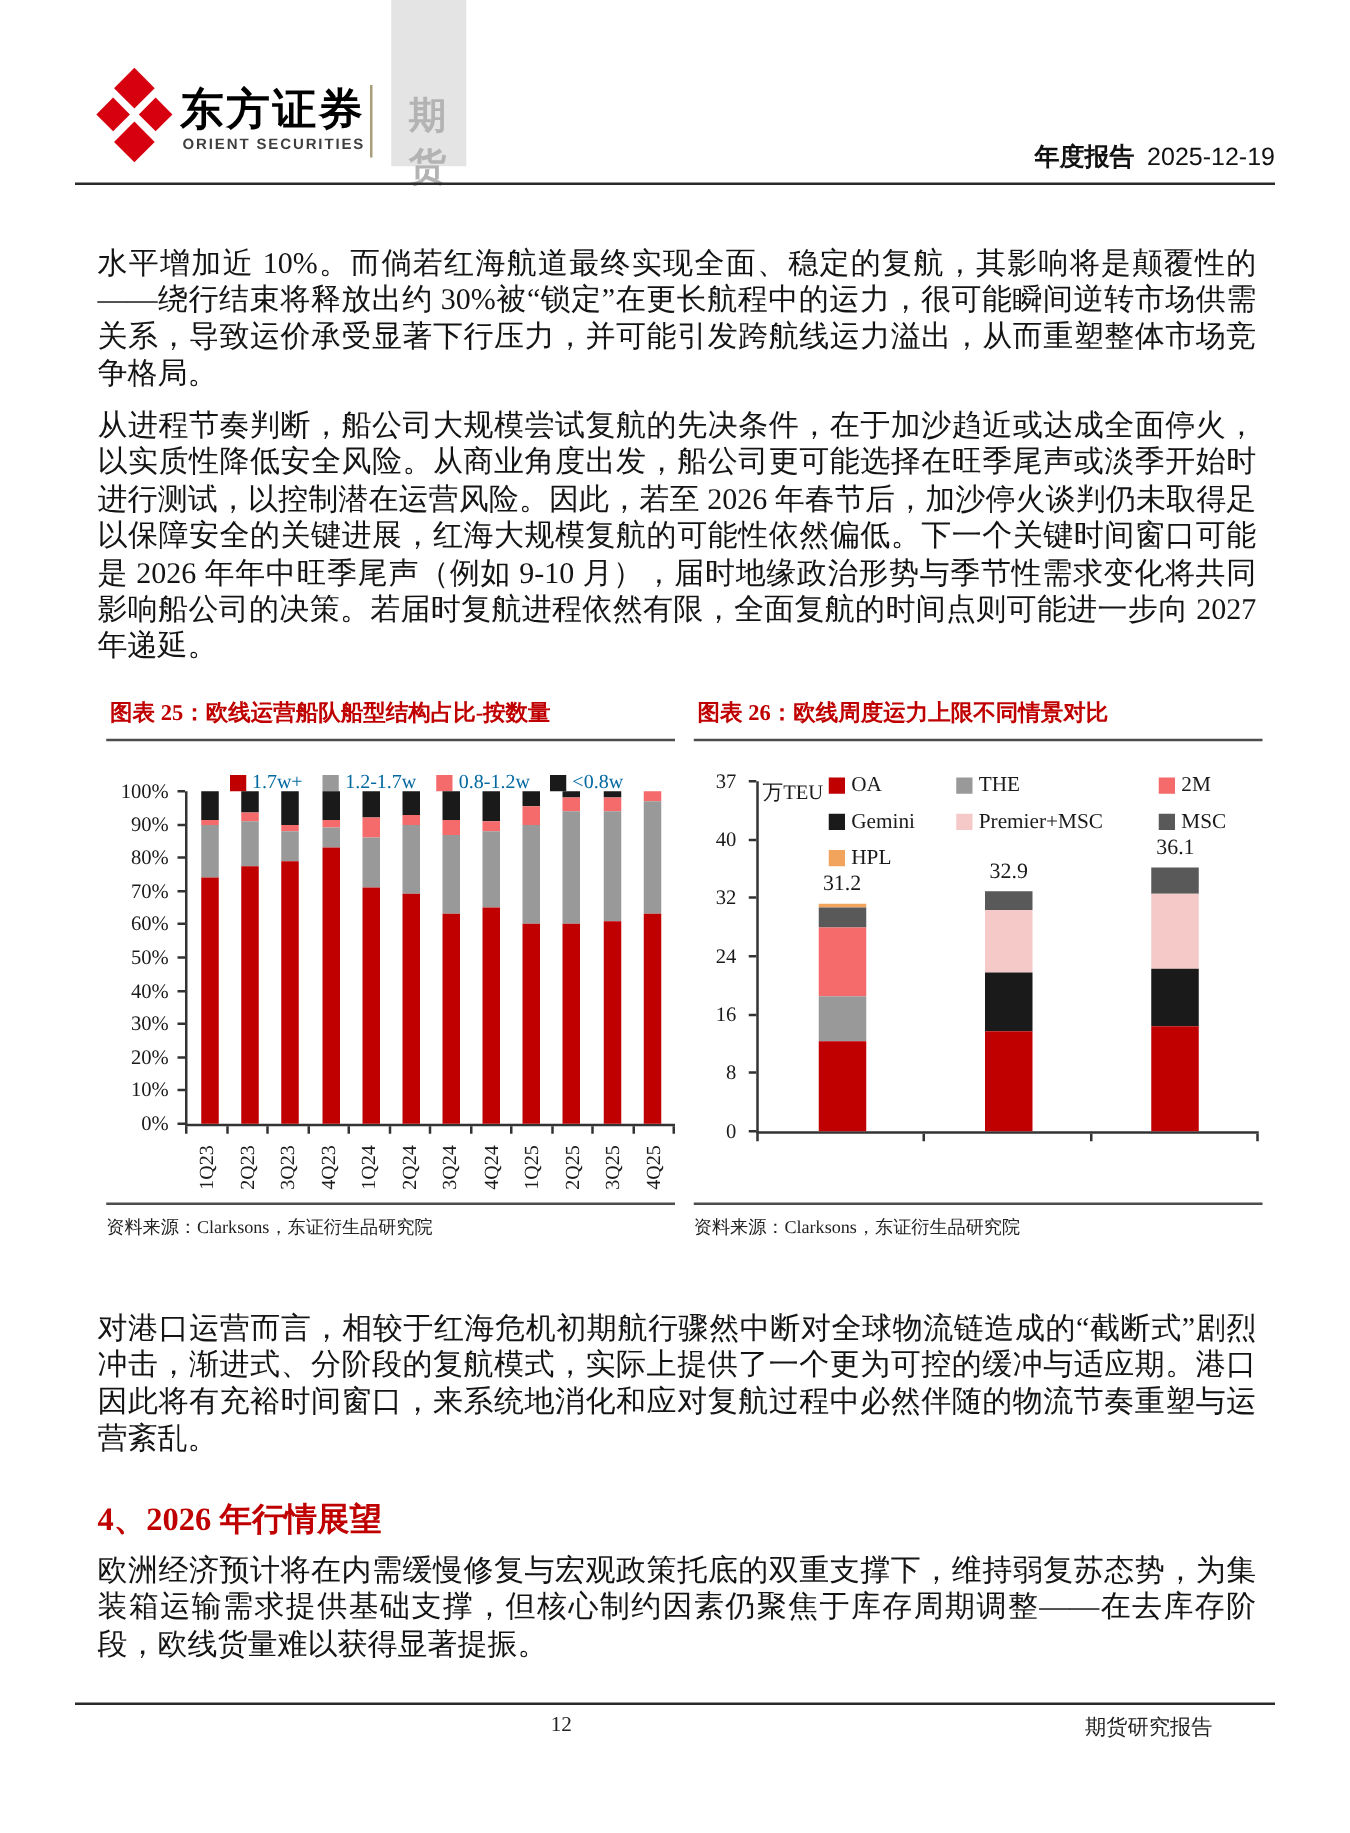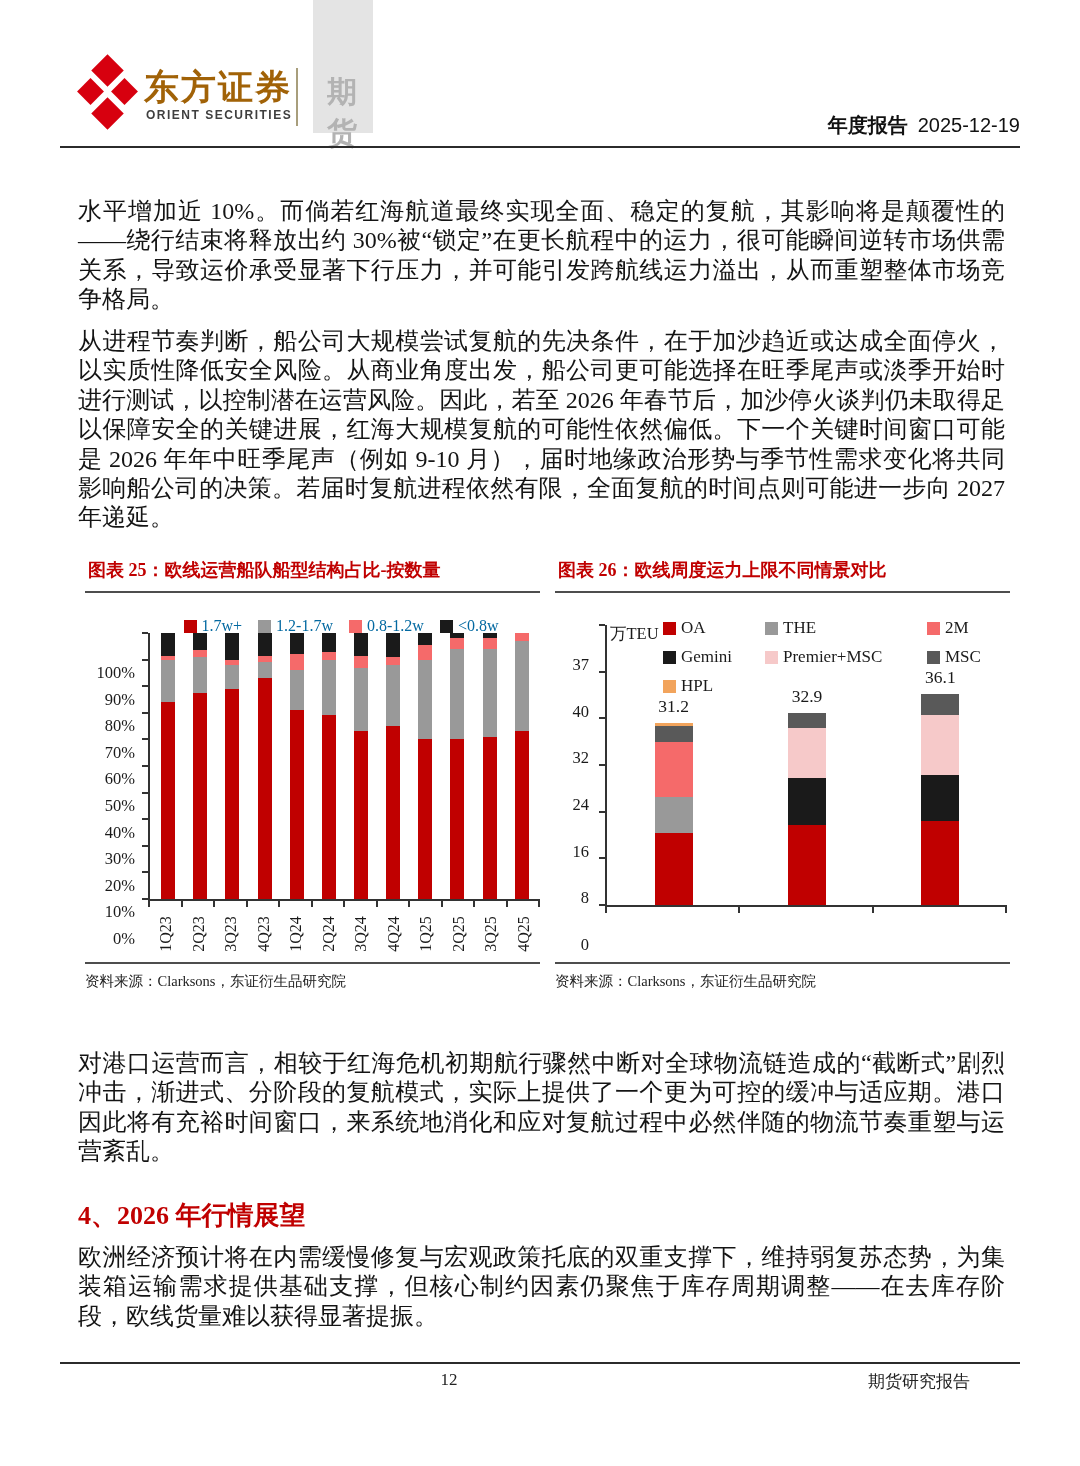--- a/index.html
+++ b/index.html
@@ -7,21 +7,21 @@
         font-family:"Liberation Serif","DejaVu Serif",serif;color:#141414;}
 
   
   .logo-mark{position:absolute;left:78px;top:58px;width:60px;height:70px;}
   .dm{position:absolute;background:#d7000f;transform:rotate(45deg);}
   .dm.n{left:18px;top:1px;width:23px;height:23px;}
   .dm.w{left:3px;top:24px;width:19px;height:19px;}
   .dm.e{left:37px;top:24px;width:19px;height:19px;}
   .dm.s{left:18px;top:44px;width:23px;height:23px;}
   .brand-cn{position:absolute;left:144px;top:64px;font-family:"Liberation Sans","DejaVu Sans",sans-serif;
-            font-weight:bold;font-size:35px;letter-spacing:2px;color:#a16207;}
+            font-weight:bold;font-size:35px;letter-spacing:2px;color:#000000;}
   .brand-en{position:absolute;left:146px;top:108px;font-family:"Liberation Sans","DejaVu Sans",sans-serif;
             font-weight:bold;font-size:12px;letter-spacing:1.5px;color:#3f3f3f;}
   .brand-divider{position:absolute;left:296px;top:68px;width:2px;height:58px;background:#a89e7c;}
   .brand-band{position:absolute;left:313px;top:0;width:60px;height:133px;background:#e4e4e4;}
   .brand-tag{position:absolute;left:0;right:0;top:72px;text-align:center;
              font-family:"Liberation Sans","DejaVu Sans",sans-serif;font-weight:bold;
              font-size:30px;letter-spacing:2px;color:#b3b3b3;}
   .report-meta{position:absolute;right:60px;top:112px;font-family:"Liberation Sans","DejaVu Sans",sans-serif;
                font-size:20px;color:#111;}
   .report-meta .rt{font-weight:bold;margin-right:10px;}
@@ -49,21 +49,21 @@
   #legend25{position:absolute;left:60px;top:12px;width:392px;display:flex;justify-content:center;
             gap:16px;align-items:center;font-size:16px;color:#0369a1;}
   .lg-item{display:flex;align-items:center;gap:5px;}
   .sw{display:inline-block;width:13px;height:13px;}
   #plot25{position:absolute;left:63px;top:28px;width:390px;height:266px;
           border-left:2px solid #333;border-bottom:2px solid #333;}
   #bars25{display:flex;height:100%;justify-content:space-around;align-items:stretch;padding:0 2px;}
   .bar25{width:14px;height:100%;display:flex;flex-direction:column-reverse;}
   .seg{width:100%;}
   #ylabels25{position:absolute;left:0;top:28px;width:63px;height:266px;}
-  .yl{position:absolute;right:13px;transform:translateY(-50%);font-size:16.5px;color:#1a1a1a;margin-top:40px;}
+  .yl{position:absolute;right:13px;transform:translateY(-50%);font-size:16.5px;color:#1a1a1a;}
   .ytick{position:absolute;background:#333;transform:translateY(-50%);height:2px;}
   #ylabels25 .ytick{left:57px;width:6px;}
   #xticks25{position:absolute;left:63px;top:296px;width:392px;display:flex;justify-content:space-between;}
   #xticks25 .xt{width:2px;height:6px;background:#333;}
   #xlabels25{position:absolute;left:63px;top:302px;width:390px;display:flex;
              justify-content:space-around;padding:0 2px;}
   .xl25{width:14px;height:54px;position:relative;}
   .xl25 span{position:absolute;left:50%;top:50%;transform:translate(-50%,-50%) rotate(-90deg);
              font-size:16px;white-space:nowrap;color:#1a1a1a;}
 

